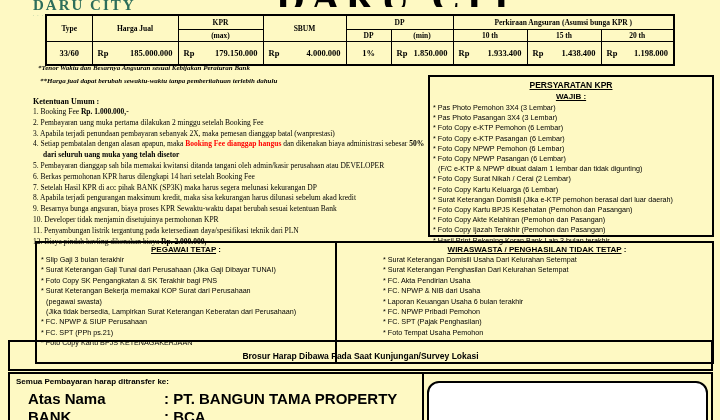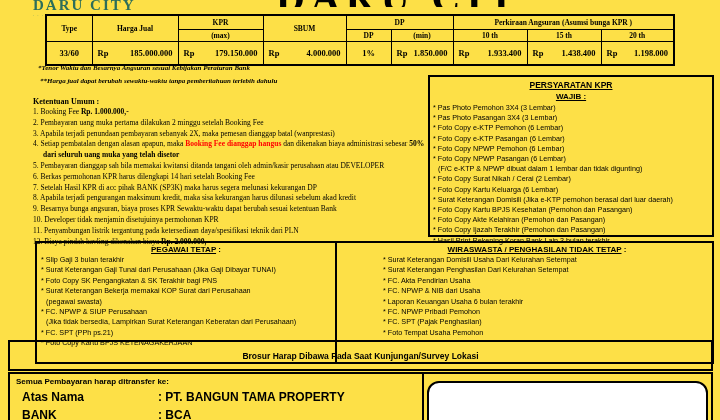--- a/index.html
+++ b/index.html
@@ -1,16 +1,16 @@
 <!DOCTYPE html>
 <html><head>
 <meta charset="utf-8">
 <style>
   html,body{margin:0;padding:0;background:#fff;}
-  .page{position:relative;width:720px;height:420px;background:#fde047;overflow:hidden;
+  .page{position:relative;width:720px;height:420px;background:#fef9c3;overflow:hidden;
         font-family:"Liberation Serif",serif;color:#000;}
   .abs{position:absolute;}
 
   
   .clipped-title{left:276px;top:0;width:230px;height:7px;overflow:hidden;text-align:center;}
   .clipped-title span{display:block;margin-top:-26px;font-size:40px;font-weight:bold;
         letter-spacing:6px;font-family:"Liberation Serif",serif;white-space:nowrap;}
 
   
   .logo{left:33px;top:-3px;color:#2d6e5a;}
@@ -57,21 +57,21 @@
 
   
   .brosur{left:8px;top:340px;width:705px;height:31px;border:2px solid #000;box-sizing:border-box;
         display:flex;align-items:center;justify-content:center;font-family:"Liberation Sans",sans-serif;
         font-size:8.5px;font-weight:bold;}
 
   
   .payment{left:8px;top:372px;width:705px;height:60px;border:2px solid #000;box-sizing:border-box;
         font-family:"Liberation Sans",sans-serif;}
   .payment .intro{position:absolute;left:6px;top:3px;font-size:8px;font-weight:bold;}
-  .pay-row{position:absolute;left:12px;font-size:12px;font-weight:bold;white-space:nowrap;}
+  .pay-row{position:absolute;left:18px;font-size:15px;font-weight:bold;white-space:nowrap;}
   .pay-row .val{position:absolute;left:136px;}
   .pay-divider{position:absolute;left:412px;top:0;bottom:0;width:2px;background:#000;}
   .rounded-box{position:absolute;left:417px;top:7px;width:281px;height:60px;
         border:2px solid #000;border-radius:12px;box-sizing:border-box;background:#fff;}
 </style>
 </head>
 <body>
 
 <div class="page">
 
@@ -204,22 +204,22 @@
 
   <div class="abs pw">
     <div class="col-left">
       <div class="hdr"><span class="u">PEGAWAI TETAP</span><span> :</span></div>
       <div class="plist">
           <div class="li">* Slip Gaji 3 bulan terakhir</div>
           <div class="li">* Surat Keterangan Gaji Tunai dari Perusahaan (Jika Gaji Dibayar TUNAI)</div>
           <div class="li">* Foto Copy SK Pengangkatan &amp; SK Terakhir bagi PNS</div>
           <div class="li">* Surat Keterangan  Bekerja memakai KOP Surat dari Perusahaan</div>
           <div class="li indent">(pegawai swasta)</div>
+          <div class="li indent">(Jika tidak bersedia, Lampirkan Surat Keterangan Keberatan dari Perusahaan)</div>
           <div class="li">* FC. NPWP &amp; SIUP Perusahaan</div>
-          <div class="li indent">(Jika tidak bersedia, Lampirkan Surat Keterangan Keberatan dari Perusahaan)</div>
           <div class="li">* FC. SPT (PPh ps.21)</div>
           <div class="li">* Foto Copy Kartu BPJS KETENAGAKERJAAN</div>
         </div>
     </div>
     <div class="col-right">
       <div class="hdr"><span class="u">WIRASWASTA / PENGHASILAN TIDAK TETAP</span><span> :</span></div>
       <div class="plist">
           <div class="li">* Surat Keterangan Domisili Usaha Dari Kelurahan Setempat</div>
           <div class="li">* Surat Keterangan Penghasilan Dari Kelurahan Setempat</div>
           <div class="li">* FC. Akta Pendirian Usaha</div>

